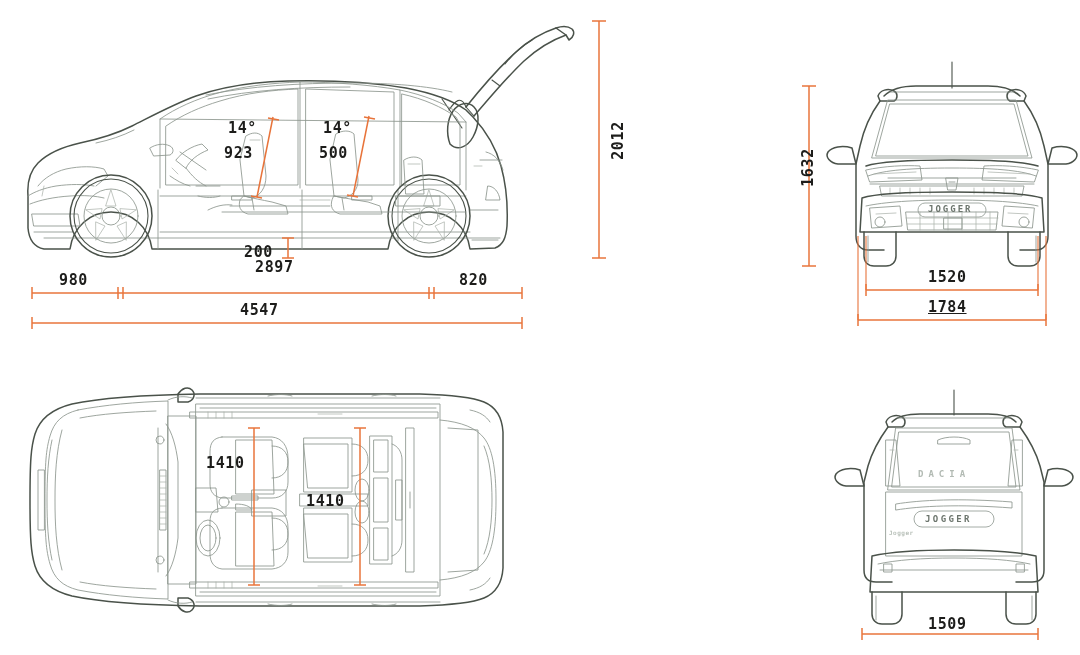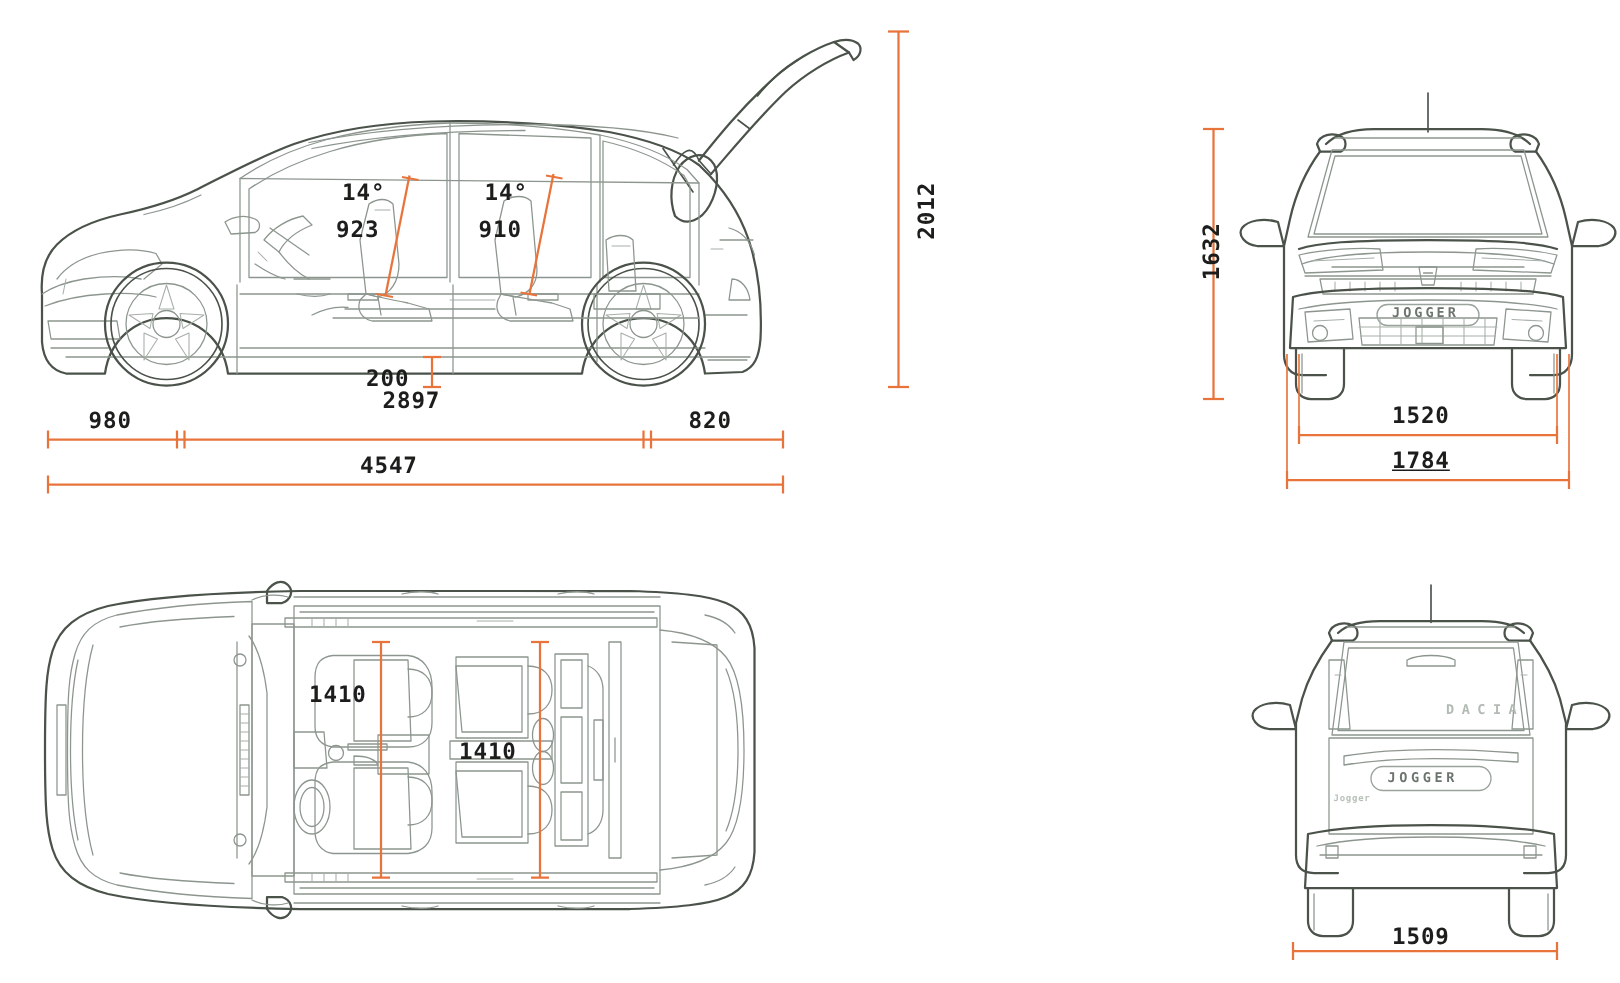--- a/index.html
+++ b/index.html
@@ -505,21 +505,21 @@
         <path class="dim" d="M862 634 L 1038 634"></path>
         <path class="dim" d="M862 628 L 862 640"></path>
         <path class="dim" d="M1038 628 L 1038 640"></path>
       </g>
     </g>
   </svg>
 
   <div class="dim-label" style="left:228px; top:121px;">14°</div>
   <div class="dim-label" style="left:224px; top:146px;">923</div>
   <div class="dim-label" style="left:323px; top:121px;">14°</div>
-  <div class="dim-label" style="left:319px; top:146px;">910</div>
+  <div class="dim-label" style="left:319px; top:146px;">500</div>
 
   <div class="dim-label" style="left:244px; top:245px;">200</div>
 
   <div class="dim-label vert" style="left:592px; top:133px; width:52px; text-align:center;">2012</div>
 
   <div class="dim-label" style="left:59px; top:273px;">980</div>
   <div class="dim-label" style="left:255px; top:260px;">2897</div>
   <div class="dim-label" style="left:459px; top:273px;">820</div>
   <div class="dim-label" style="left:240px; top:303px;">4547</div>
 
@@ -527,17 +527,17 @@
   <div class="dim-label" style="left:928px; top:270px;">1520</div>
   <div class="dim-label" style="left:928px; top:300px;text-decoration:underline;">1784</div>
 
   <div class="dim-label" style="left:928px; top:205px; font-size:9px; letter-spacing:2px; color:#6c756d; font-weight:700;">JOGGER</div>
 
   <div class="dim-label" style="left:206px; top:456px;">1410</div>
   <div class="dim-label" style="left:306px; top:494px;">1410</div>
 
   <div class="dim-label" style="left:928px; top:617px;">1509</div>
 
-  <div class="dim-label" style="left:964px; top:470px; font-size:9px; letter-spacing:5px; color:#b2bab3; font-weight:700;">DACIA</div>
+  <div class="dim-label" style="left:918px; top:470px; font-size:9px; letter-spacing:5px; color:#b2bab3; font-weight:700;">DACIA</div>
   <div class="dim-label" style="left:925px; top:515px; font-size:9px; letter-spacing:2.4px; color:#6c756d; font-weight:700;">JOGGER</div>
   <div class="dim-label" style="left:889px; top:530px; font-size:6px; letter-spacing:0.5px; color:#b8c0b9; font-weight:700;">Jogger</div>
 
 </div>
 
 </body></html>

